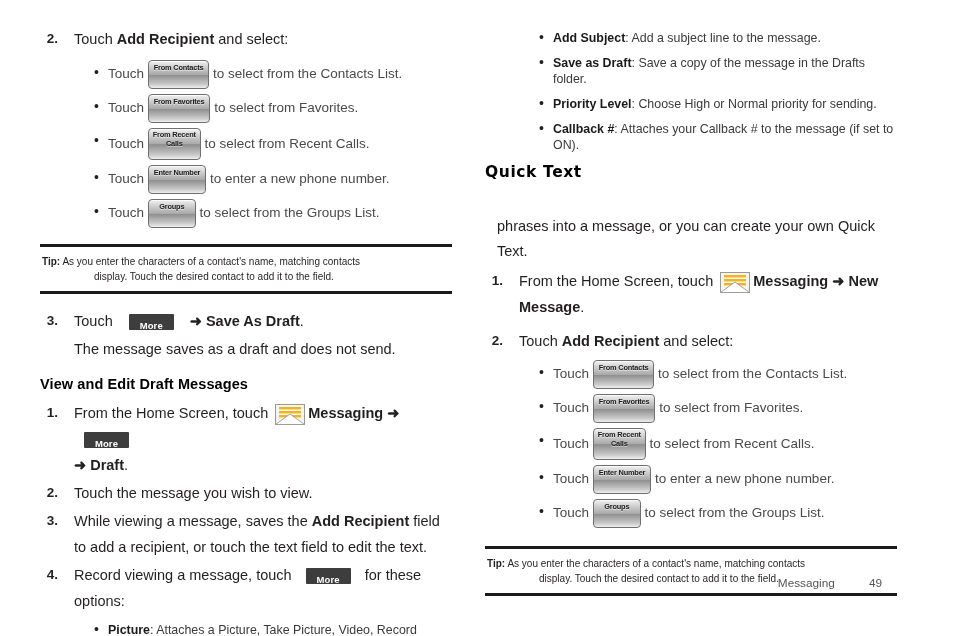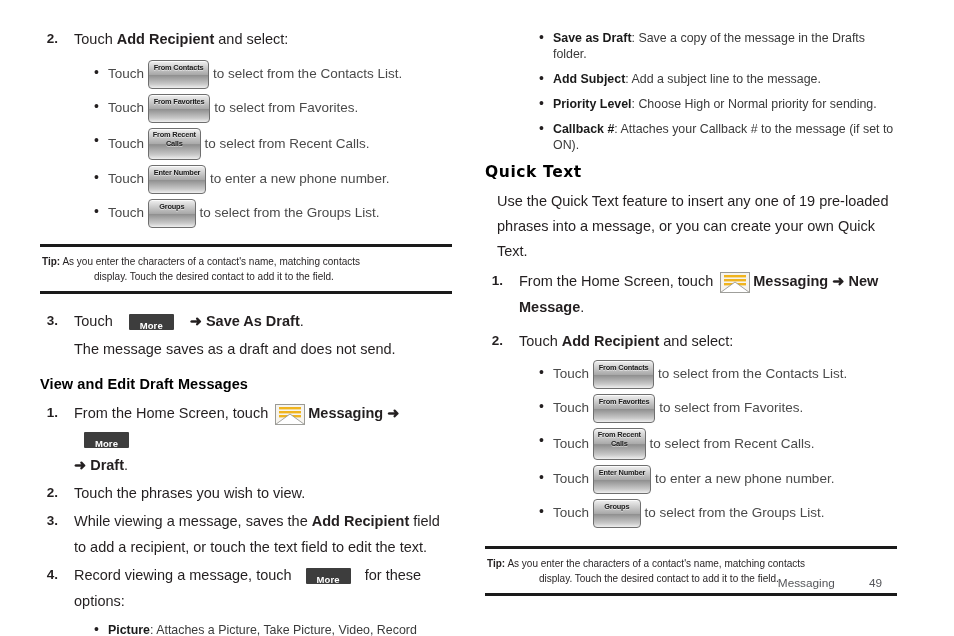--- a/index.html
+++ b/index.html
@@ -285,21 +285,21 @@
         <span class="arrow">➜</span>
         <span class="chip-dark" style="margin-left:10px;">More</span>
         <br>
         <span class="arrow">➜</span>
         <b>Draft</b><span>.</span>
       </div>
     </div>
 
     <div class="step">
       <div class="step-num">2.</div>
-      <div class="step-body">Touch the phrases you wish to view.</div>
+      <div class="step-body">Touch the message you wish to view.</div>
     </div>
 
     <div class="step">
       <div class="step-num">3.</div>
       <div class="step-body">
         <span>While viewing a message, saves the </span><b>Add Recipient</b><span> field to add a recipient, or touch the text field to edit the text.</span>
       </div>
     </div>
 
     <div class="step">
@@ -314,37 +314,37 @@
         <b>Picture</b><span>: Attaches a Picture, Take Picture, Video, Record Video, Sound, Record Sound, Namecard, or Calendar to the message.</span>
       </li>
 
     </ul>
   </div>
 
   <div class="col col-right" style="top:30px;">
 
     <ul class="bullets defs indent-2" style="margin-top:0;">
       <li>
+        <b>Add Subject</b><span>: Add a subject line to the message.</span>
+      </li>
+      <li>
         <b>Save as Draft</b><span>: Save a copy of the message in the Drafts folder.</span>
       </li>
       <li>
-        <b>Add Subject</b><span>: Add a subject line to the message.</span>
-      </li>
-      <li>
         <b>Priority Level</b><span>: Choose High or Normal priority for sending.</span>
       </li>
       <li>
         <b>Callback #</b><span>: Attaches your Callback # to the message (if set to ON).</span>
       </li>
     </ul>
 
     <h2 class="sec wide" style="margin-top:10px;">Quick Text</h2>
 
     <p class="para">
-      <span>Use the Quick Text feature to insert any one of 19 pre-loaded</span><br>
+      <br>
       <span>phrases into a message, or you can create your own Quick Text.</span>
     </p>
 
     <div class="step" style="margin-top:4px;">
       <div class="step-num">1.</div>
       <div class="step-body">
         <span>From the Home Screen, touch </span><span class="env"><svg width="30" height="21" viewBox="0 0 30 21" xmlns="http://www.w3.org/2000/svg">
               <rect x="0.5" y="0.5" width="29" height="20" fill="#f6f4ef" stroke="#9a9a95"></rect>
               <rect x="4" y="3" width="22" height="2.4" fill="#f0b41e"></rect>
               <rect x="4" y="7" width="22" height="2.4" fill="#f0b41e"></rect>

